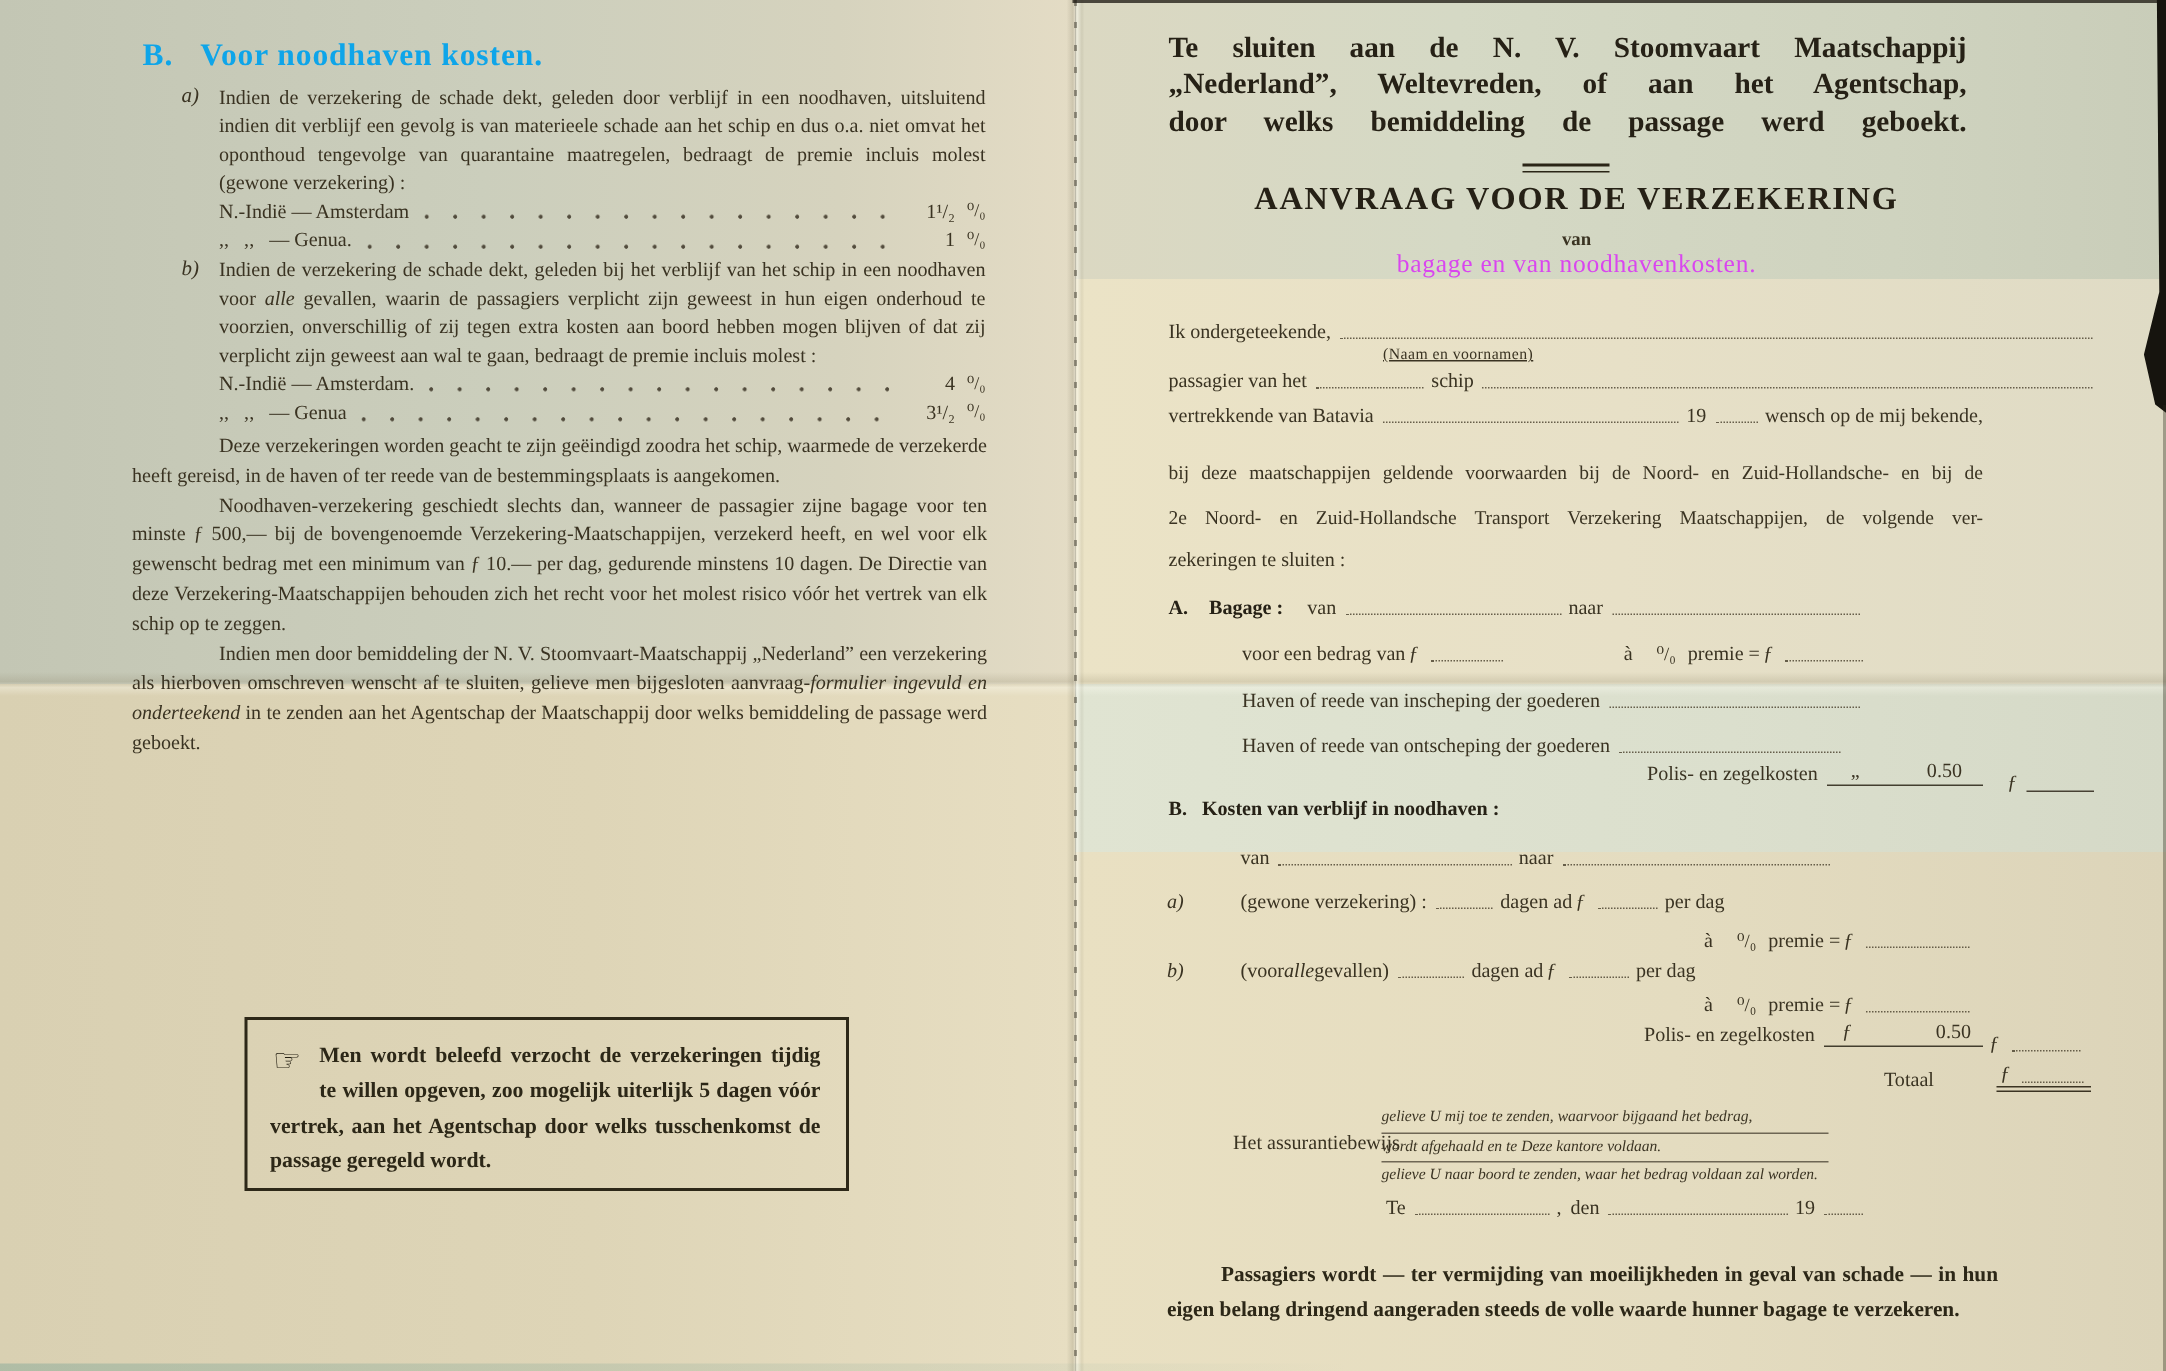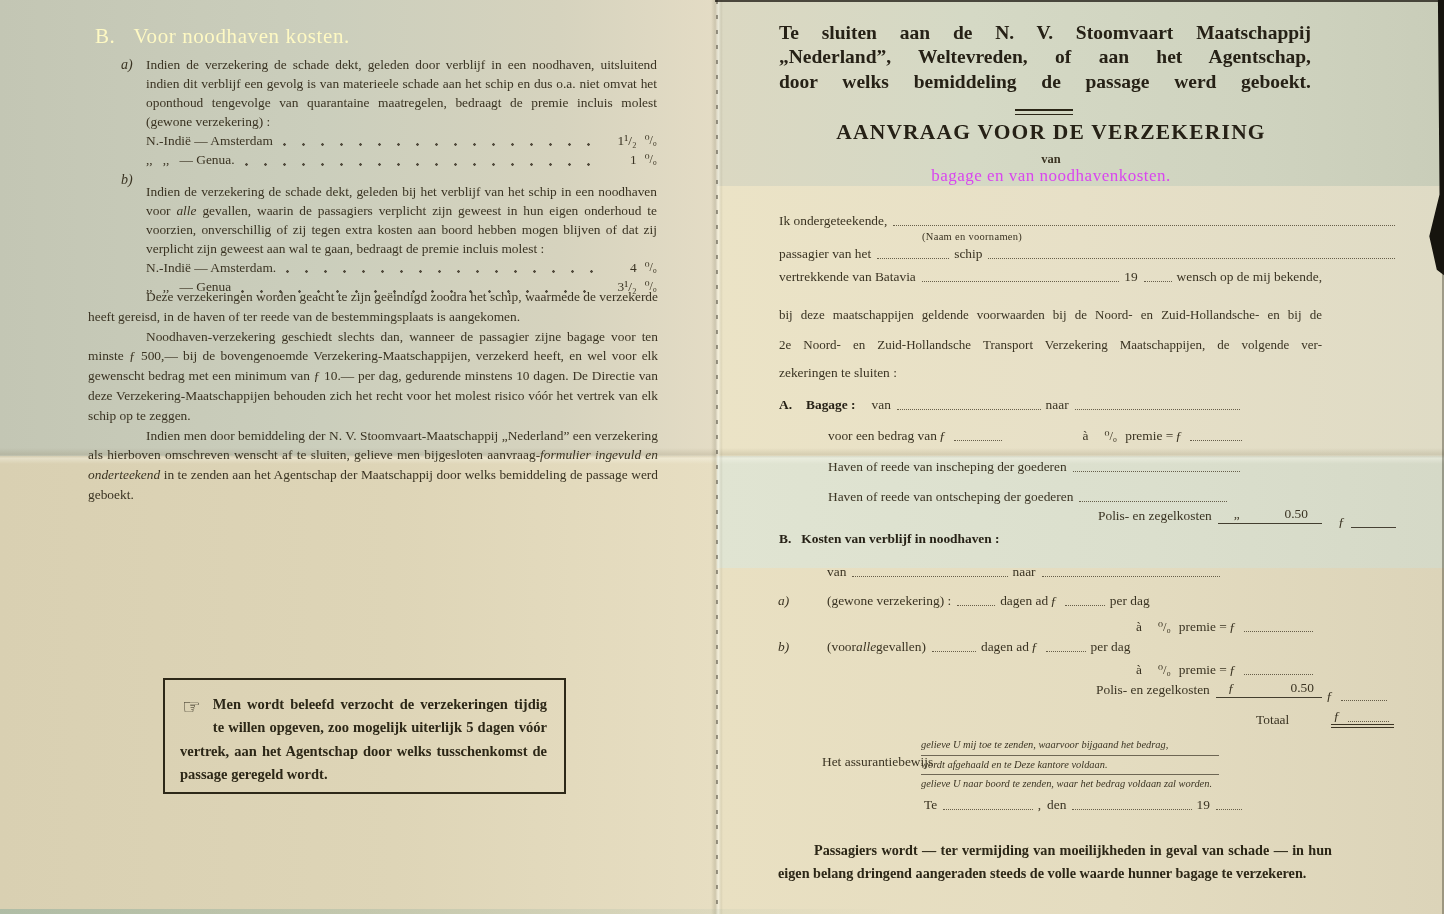--- a/index.html
+++ b/index.html
@@ -29,28 +29,28 @@
   #fold-dash { left:716px; top:0; width:2px; height:914px;
     background:repeating-linear-gradient(180deg,rgba(50,45,32,0.45) 0 4px,rgba(50,45,32,0) 4px 15px); }
   #edge-top { left:715px; top:0; width:729px; height:2px; background:rgba(25,22,15,0.75); }
   #edge-right-wedge { right:0; top:0; width:16px; height:278px; background:#16140e;
     clip-path:polygon(100% 0,62% 0,72% 70%,8% 85%,55% 97%,100% 99%); }
   #edge-right-line { right:0; top:270px; bottom:0; width:2px; background:rgba(40,36,24,0.35); }
   #edge-bot { left:0; bottom:0; width:900px; height:5px;
     background:linear-gradient(90deg,rgba(125,165,150,0.45),rgba(125,165,150,0)); }
 
   
-  #l-heading { position:absolute; left:95px; top:24px; font-size:21px; font-weight:normal;
-    color:#fef9c3; letter-spacing:0.6px; }
+  #l-heading { position:absolute; left:95px; top:24px; font-size:21px; font-weight:bold;
+    color:#0ea5e9; letter-spacing:0.6px; }
   #l-heading .hd-label { margin-right:18px; }
   .marker { position:absolute; font-style:italic; font-size:14px; }
   .l-item { position:absolute; left:146px; width:511px; text-align:justify;
     font-size:13.4px; line-height:19.1px; }
   #l-item-a { top:55px; }
-  #l-item-b { top:182px; }
+  #l-item-b { top:170px; }
   .rate-row { display:flex; align-items:flex-end; }
   .rate-route { white-space:pre; }
   .lead { flex:1; margin:0 8px 4px 10px; height:3px;
     background-image:radial-gradient(circle at 1.5px 1.5px,rgba(60,52,38,0.85) 1.15px,transparent 1.5px);
     background-size:19px 3px; background-repeat:repeat-x; }
   .rate-val { min-width:36px; text-align:right; white-space:nowrap; }
   .rate-unit { margin-left:8px; font-size:12px; white-space:nowrap; }
   #l-paras { position:absolute; left:88px; top:287px; width:570px; text-align:justify;
     font-size:13.4px; line-height:19.8px; }
   #l-paras p { margin:0; text-indent:58px; }
@@ -78,21 +78,21 @@
   .frow span { white-space:nowrap; }
   .dotline { flex:1; border-bottom:1.7px dotted rgba(80,72,52,0.85); margin:0 5px 3px 6px; min-width:14px; }
   .solid { flex:1; border-bottom:1.5px solid rgba(55,48,35,0.9); margin:0 0 2px 4px; min-width:20px; }
   .jline { position:absolute; text-align:justify; text-align-last:justify; font-size:13px; }
   .bold { font-weight:bold; color:#262116; }
   .it { font-style:italic; }
   .cur { font-style:italic; margin:0 2px; }
   .pct { font-size:12.5px; margin:0 2px; }
   .gap { flex:0 0 14px; }
   .stretch { flex:1; }
-  .cap { position:absolute; font-size:10.5px; letter-spacing:0.3px; }
+  .cap { position:absolute; font-size:10.5px; letter-spacing:0.3px;text-decoration:underline; }
   .fees-box { flex:1; display:flex; justify-content:space-between;
     border-bottom:1.6px solid rgba(50,44,30,0.9); padding:0 14px 1px 16px; margin-left:6px; }
   .total-box { flex:1; display:flex; margin-left:22px; border-bottom:4px double #3a3322; }
   #r-assur-opts { position:absolute; left:921px; top:736px; width:298px;
     font-size:10.4px; line-height:18.6px; }
   #r-assur-opts .opt { padding-bottom:0;font-style:italic; }
   #r-assur-opts .opt.u { border-bottom:1px solid rgba(60,52,38,0.7); }
   #r-footer { position:absolute; left:778px; top:839px; width:554px; text-align:justify;
     font-weight:bold; font-size:14.2px; line-height:22.5px; text-indent:36px; color:#2c2717; }
 </style>

